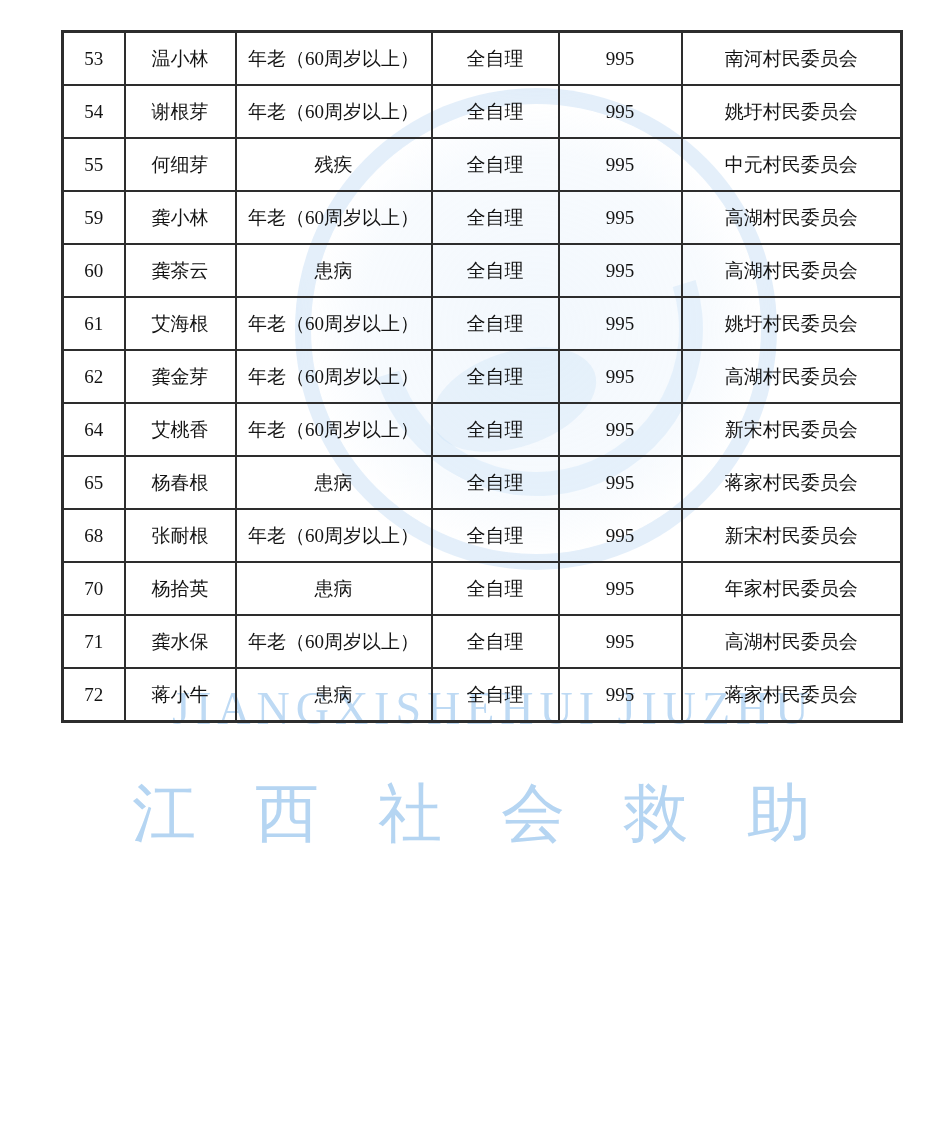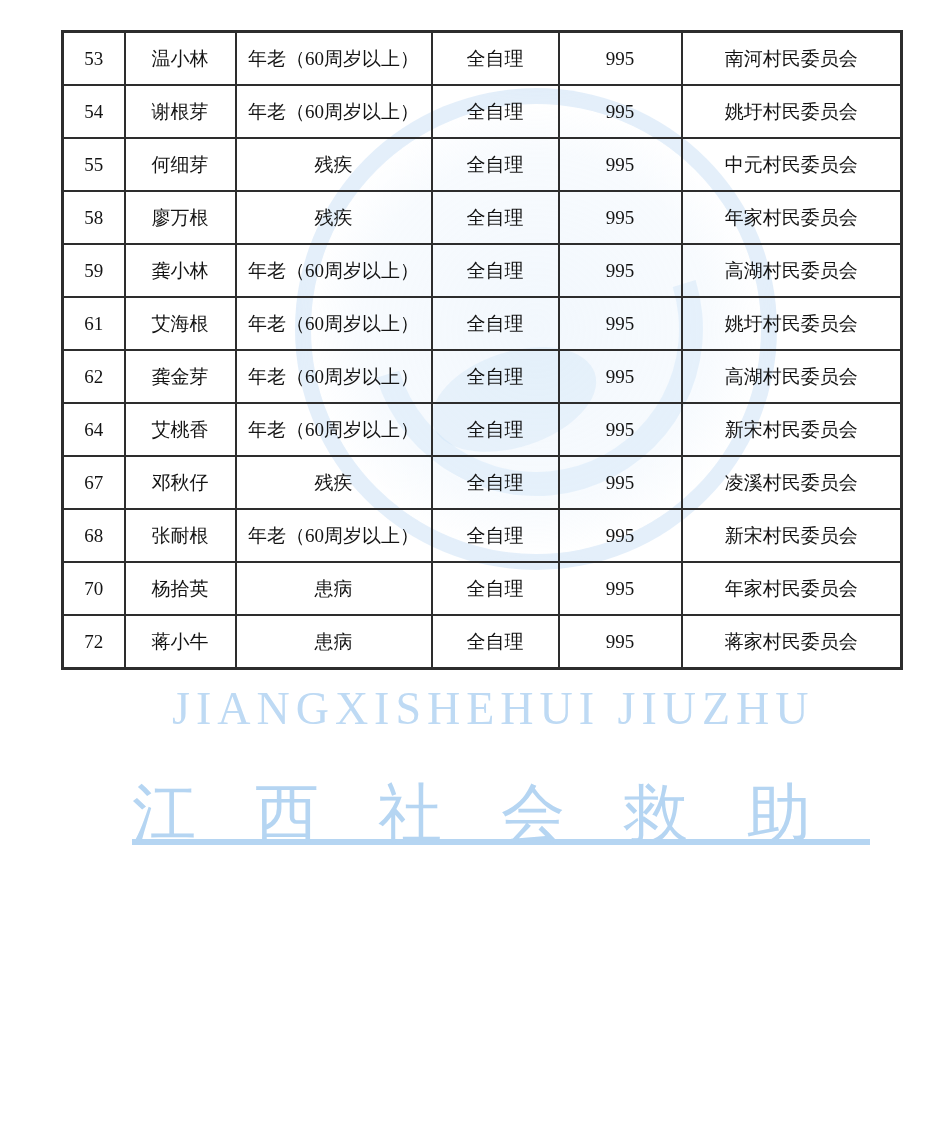--- a/index.html
+++ b/index.html
@@ -60,21 +60,20 @@
   }
   .wm-cn {
     position: absolute;
     left: 132px;
     top: 770px;
     font-size: 64px;
     letter-spacing: 59px;
     color: #b5d5f2;
     white-space: nowrap;
     z-index: 1;
-    text-decoration: underline;
   }
 
   
   table.roster {
     position: absolute;
     left: 61px;
     top: 30px;
     border-collapse: collapse;
     table-layout: fixed;
     background: transparent;
@@ -137,36 +136,36 @@
     </tr>
         <tr>
       <td>55</td>
       <td>何细芽</td>
       <td>残疾</td>
       <td>全自理</td>
       <td>995</td>
       <td>中元村民委员会</td>
     </tr>
         <tr>
-      <td>58</td>
-      <td>廖万根</td>
-      <td>残疾</td>
-      <td>全自理</td>
-      <td>995</td>
-      <td>年家村民委员会</td>
-    </tr>
-        <tr>
       <td>59</td>
       <td>龚小林</td>
       <td>年老（60周岁以上）</td>
       <td>全自理</td>
       <td>995</td>
       <td>高湖村民委员会</td>
     </tr>
         <tr>
+      <td>60</td>
+      <td>龚茶云</td>
+      <td>患病</td>
+      <td>全自理</td>
+      <td>995</td>
+      <td>高湖村民委员会</td>
+    </tr>
+        <tr>
       <td>61</td>
       <td>艾海根</td>
       <td>年老（60周岁以上）</td>
       <td>全自理</td>
       <td>995</td>
       <td>姚圩村民委员会</td>
     </tr>
         <tr>
       <td>62</td>
       <td>龚金芽</td>
@@ -177,44 +176,52 @@
     </tr>
         <tr>
       <td>64</td>
       <td>艾桃香</td>
       <td>年老（60周岁以上）</td>
       <td>全自理</td>
       <td>995</td>
       <td>新宋村民委员会</td>
     </tr>
         <tr>
-      <td>67</td>
-      <td>邓秋仔</td>
-      <td>残疾</td>
-      <td>全自理</td>
-      <td>995</td>
-      <td>凌溪村民委员会</td>
+      <td>65</td>
+      <td>杨春根</td>
+      <td>患病</td>
+      <td>全自理</td>
+      <td>995</td>
+      <td>蒋家村民委员会</td>
     </tr>
         <tr>
       <td>68</td>
       <td>张耐根</td>
       <td>年老（60周岁以上）</td>
       <td>全自理</td>
       <td>995</td>
       <td>新宋村民委员会</td>
     </tr>
         <tr>
       <td>70</td>
       <td>杨拾英</td>
       <td>患病</td>
       <td>全自理</td>
       <td>995</td>
       <td>年家村民委员会</td>
     </tr>
         <tr>
+      <td>71</td>
+      <td>龚水保</td>
+      <td>年老（60周岁以上）</td>
+      <td>全自理</td>
+      <td>995</td>
+      <td>高湖村民委员会</td>
+    </tr>
+        <tr>
       <td>72</td>
       <td>蒋小牛</td>
       <td>患病</td>
       <td>全自理</td>
       <td>995</td>
       <td>蒋家村民委员会</td>
     </tr>
       </tbody>
   </table>
 

